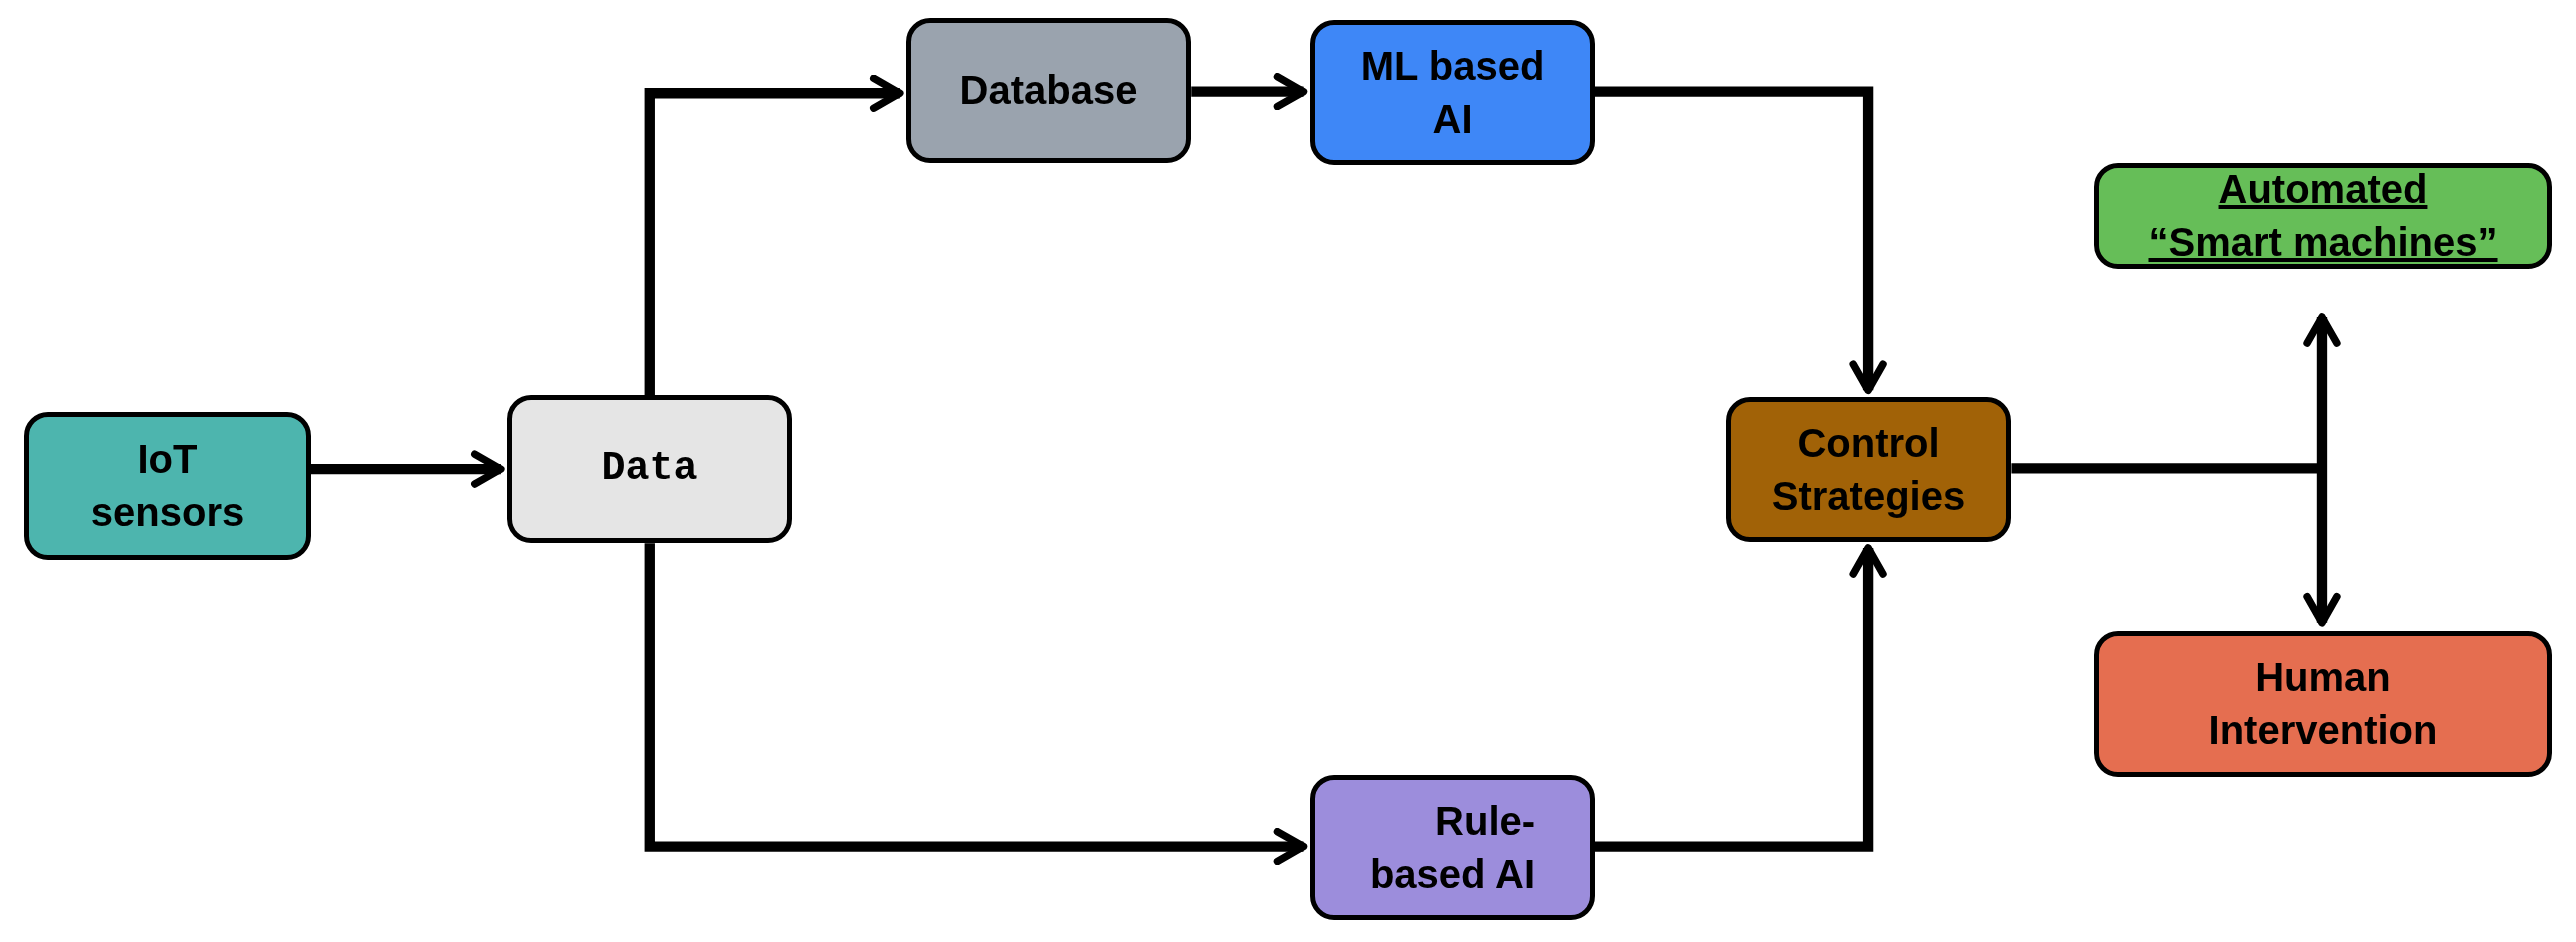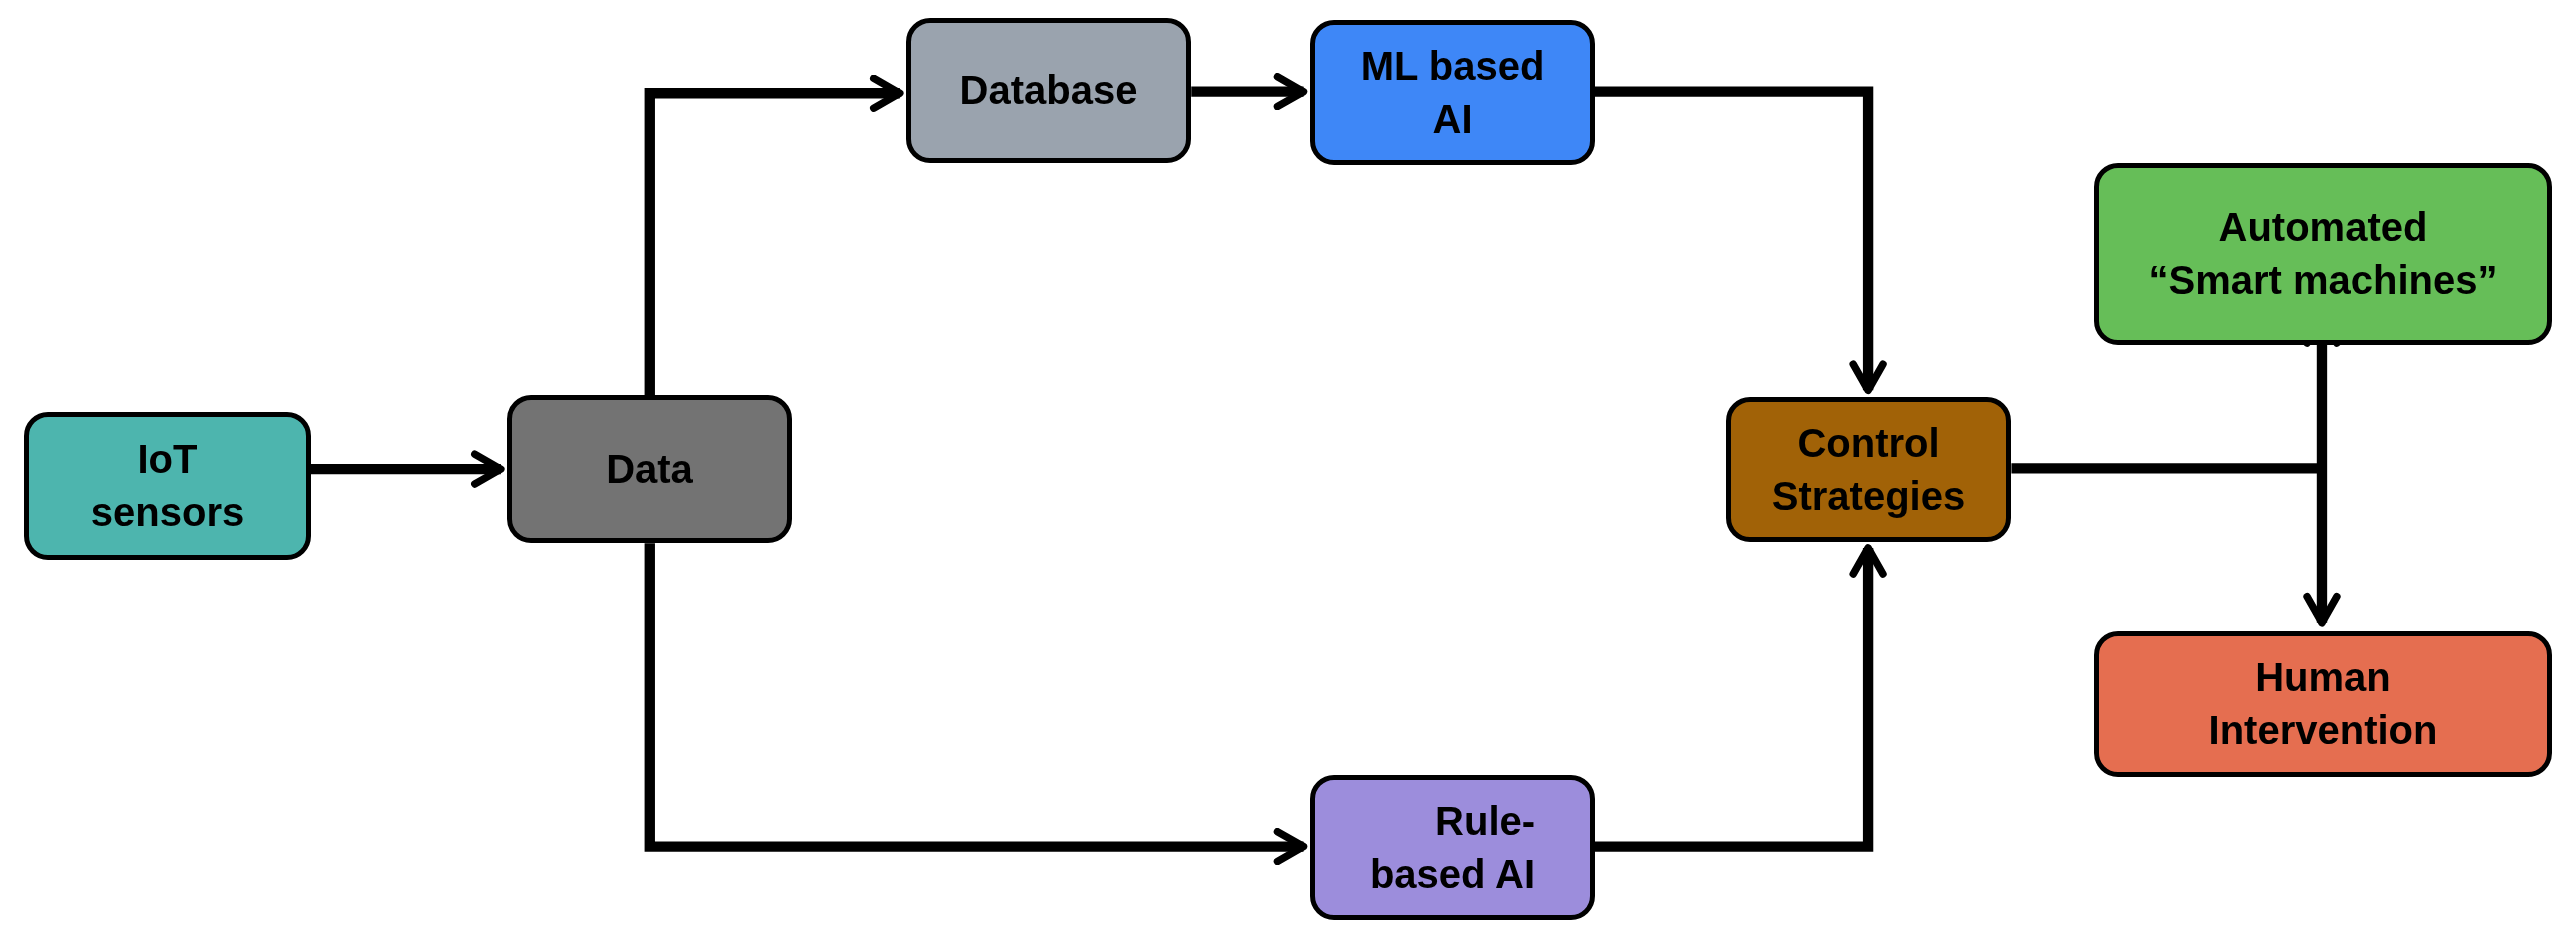--- a/index.html
+++ b/index.html
@@ -36,21 +36,21 @@
     line-height: 1.32;
     color: #000000;
     white-space: pre-line;
   }
   .node-iot        { left: 24px;   top: 396px; width: 287px; height: 148px; margin-top: 16px; }
   .node-data       { left: 507px;  top: 395px; width: 285px; height: 148px; }
   .node-database   { left: 906px; top: 18.3px;  width: 285px; height: 145px; }
   .node-ml         { left: 1310px; top: 20px;  width: 285px; height: 145px; }
   .node-rule       { left: 1310px; top: 775px; width: 285px; height: 145px; text-align: right; }
   .node-control    { left: 1726px; top: 397px; width: 285px; height: 145px; }
-  .node-automated  { left: 2094px; top: 163px; width: 458px; height: 182px; }
+  .node-automated  { left: 2094px; top: 163px; width: 458px; height: 106px; text-decoration: underline; }
   .node-human      { left: 2094px; top: 631px; width: 458px; height: 146px; }
 </style>
 </head>
 <body>
 
 <div class="canvas" style="background-color: rgb(255, 255, 255);">
 
   <svg class="edges" viewBox="0 0 3235 1184" xmlns="http://www.w3.org/2000/svg">
     <defs>
       <marker id="arrow" viewBox="0 0 10 10" refX="8.5" refY="5" markerWidth="3.6" markerHeight="3.6" orient="auto-start-reverse">
@@ -71,21 +71,21 @@
     <path d="M 2003 1063 L 2346 1063 L 2346 688" fill="none" stroke="#000000" stroke-width="13" stroke-linejoin="miter" marker-end="url(#arrow)"></path>
 
     <path d="M 2526 588 L 2916 588" fill="none" stroke="#000000" stroke-width="13"></path>
 
     <path d="M 2916 398 L 2916 782" fill="none" stroke="#000000" stroke-width="13" marker-start="url(#arrow)" marker-end="url(#arrow)"></path>
   </svg>
 
   <div class="node node-iot" style="background-color: rgb(77, 181, 174); border-color: rgb(0, 0, 0);">IoT
 sensors</div>
 
-  <div class="node node-data" style="background-color: #737373; border-color: rgb(0, 0, 0);">Data</div>
+  <div class="node node-data" style="background-color: #e5e5e5; border-color: rgb(0, 0, 0); font-family: Liberation Mono, monospace;">Data</div>
 
   <div class="node node-database" style="background-color: rgb(154, 163, 174); border-color: rgb(0, 0, 0); text-align: right;">Database</div>
 
   <div class="node node-ml" style="background-color: rgb(62, 135, 247); border-color: rgb(0, 0, 0);">ML based
 AI</div>
 
   <div class="node node-rule" style="background-color: rgb(156, 141, 220); border-color: rgb(0, 0, 0);">Rule-
 based AI</div>
 
   <div class="node node-control" style="background-color: #a16207; border-color: rgb(0, 0, 0);">Control

